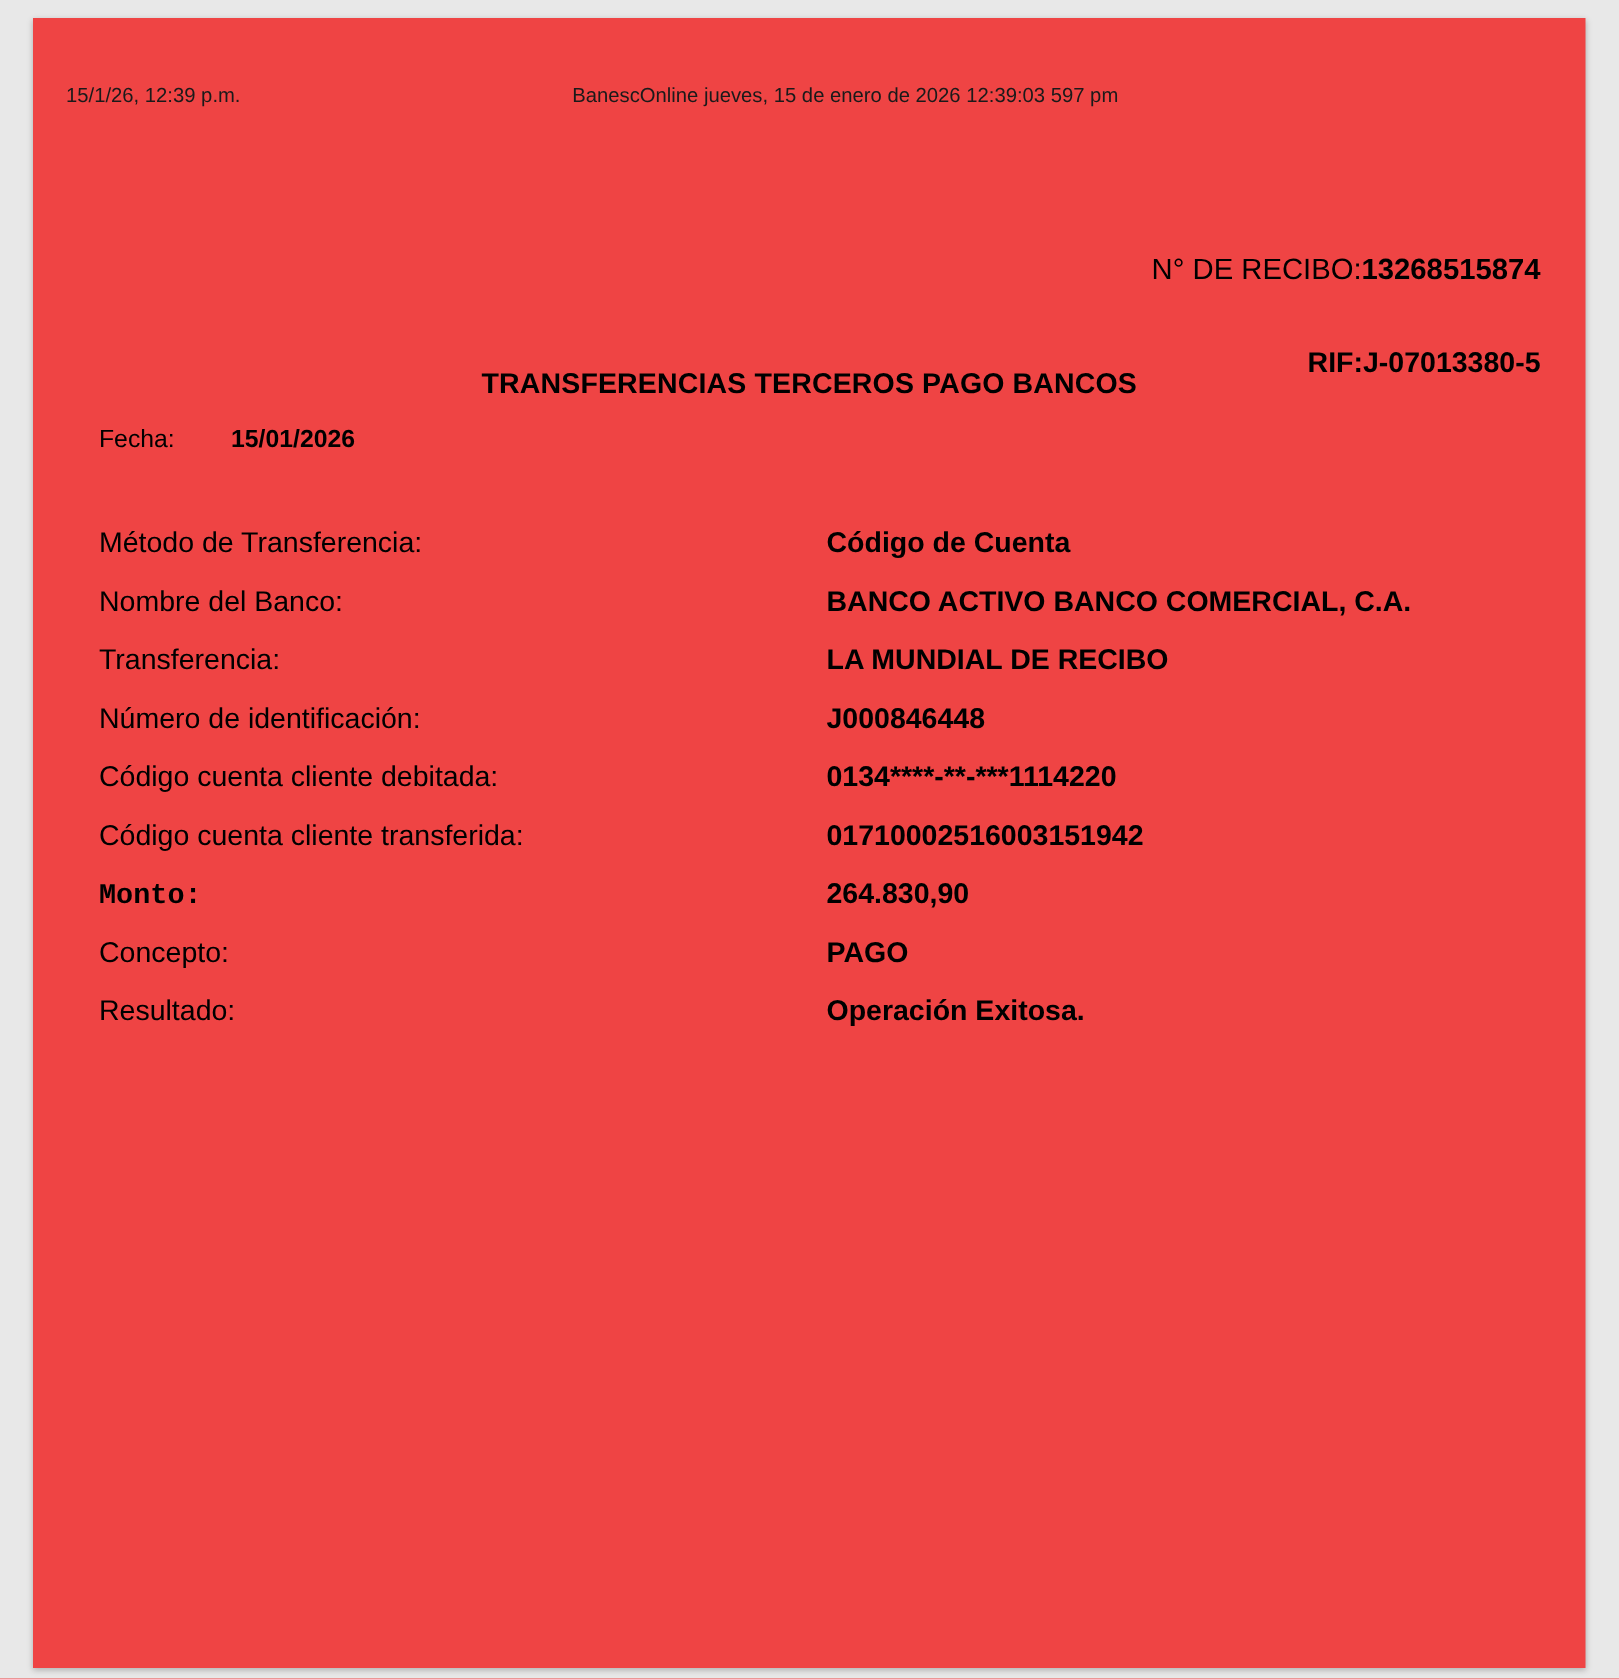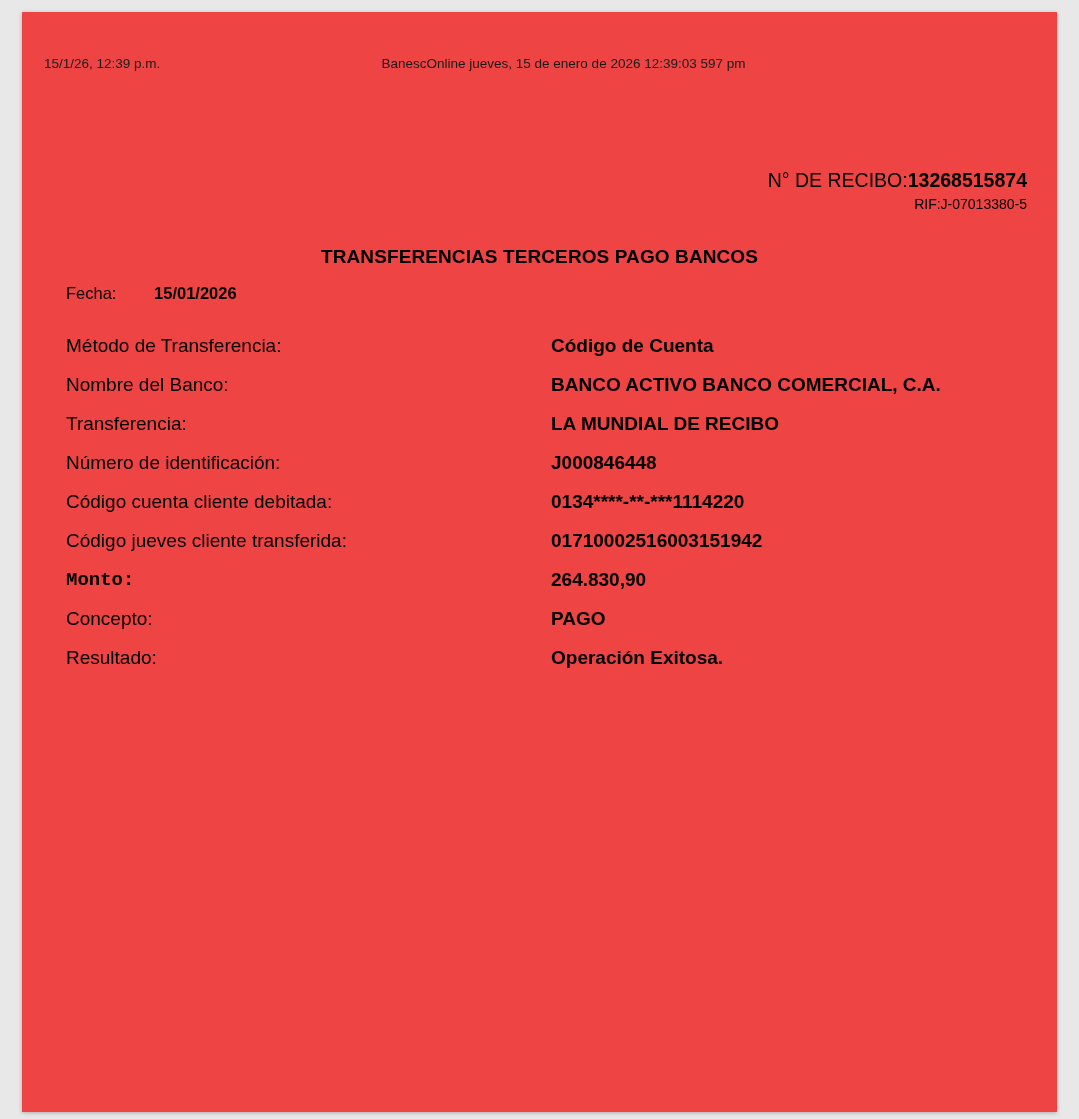--- a/index.html
+++ b/index.html
@@ -62,22 +62,23 @@
     color: #000;
     line-height: 1.42;
   }
   .receipt-no-label {
     font-weight: 400;
   }
   .receipt-no-value {
     font-weight: 700;
   }
   .rif-line {
-    font-weight: 400;
-    font-size: 14px;
+    font-weight: 700;
+    font-size: 19px;
+    margin-top: 35px;
   }
   .doc-title {
     position: absolute;
     top: 234px;
     left: 0;
     width: 100%;
     text-align: center;
     font-size: 19px;
     font-weight: 700;
     color: #000;
@@ -94,21 +95,21 @@
   .fecha-line .fecha-value { font-weight: 700; margin-left: 33px; }
 
   .fields {
     position: absolute;
     top: 323px;
     left: 44px;
     width: 940px;
   }
   .field-row {
     display: flex;
-    align-items: flex-start;
+    align-items: flex-end;
     height: 39px;
   }
   .field-label {
     width: 485px;
     flex: 0 0 485px;
     font-size: 19px;
     color: #000;
     font-weight: 400;
   }
   .field-label.bold {
@@ -158,21 +159,21 @@
       </div>
       <div class="field-row">
         <div class="field-label">Número de identificación:</div>
         <div class="field-value">J000846448</div>
       </div>
       <div class="field-row">
         <div class="field-label">Código cuenta cliente debitada:</div>
         <div class="field-value">0134****-**-***1114220</div>
       </div>
       <div class="field-row">
-        <div class="field-label">Código jueves cliente transferida:</div>
+        <div class="field-label">Código cuenta cliente transferida:</div>
         <div class="field-value">01710002516003151942</div>
       </div>
       <div class="field-row">
         <div class="field-label bold">Monto:</div>
         <div class="field-value">264.830,90</div>
       </div>
       <div class="field-row">
         <div class="field-label">Concepto:</div>
         <div class="field-value">PAGO</div>
       </div>

